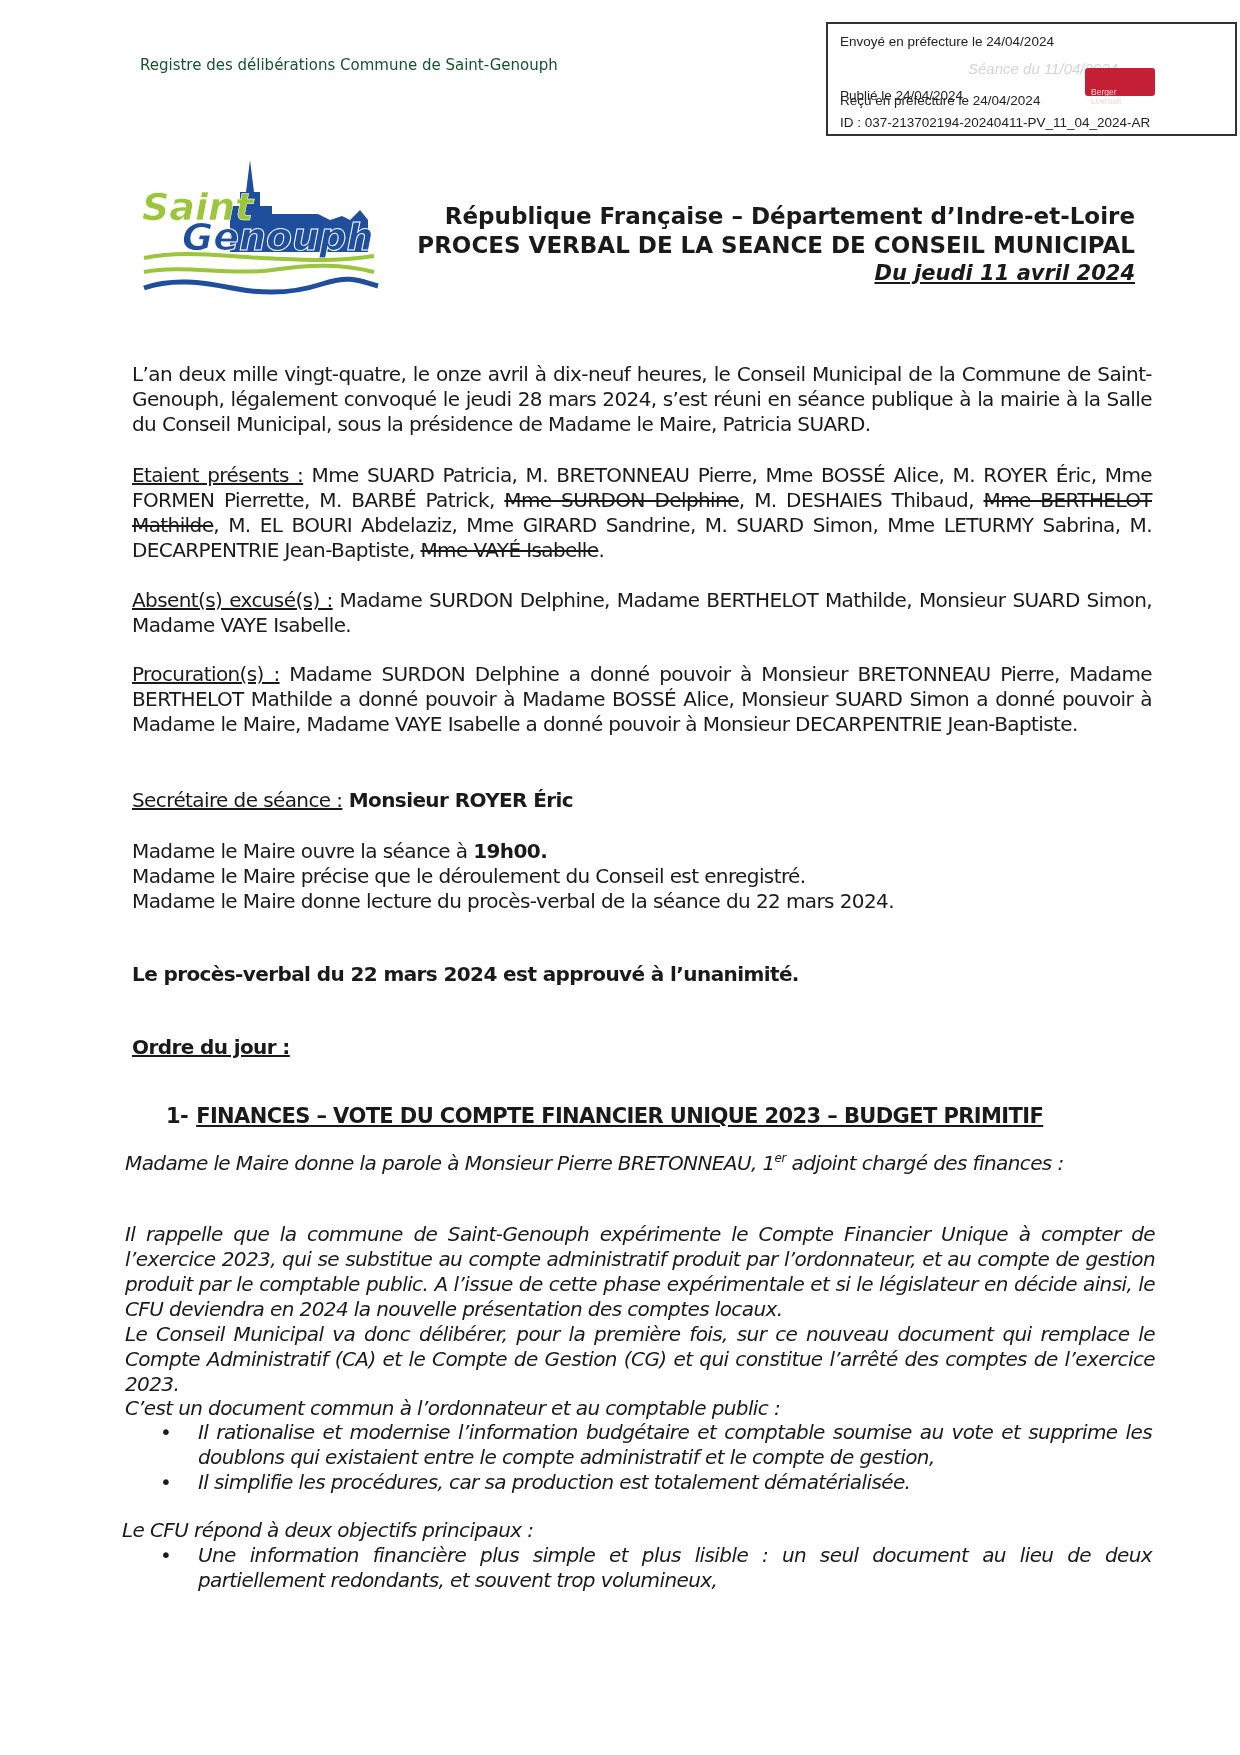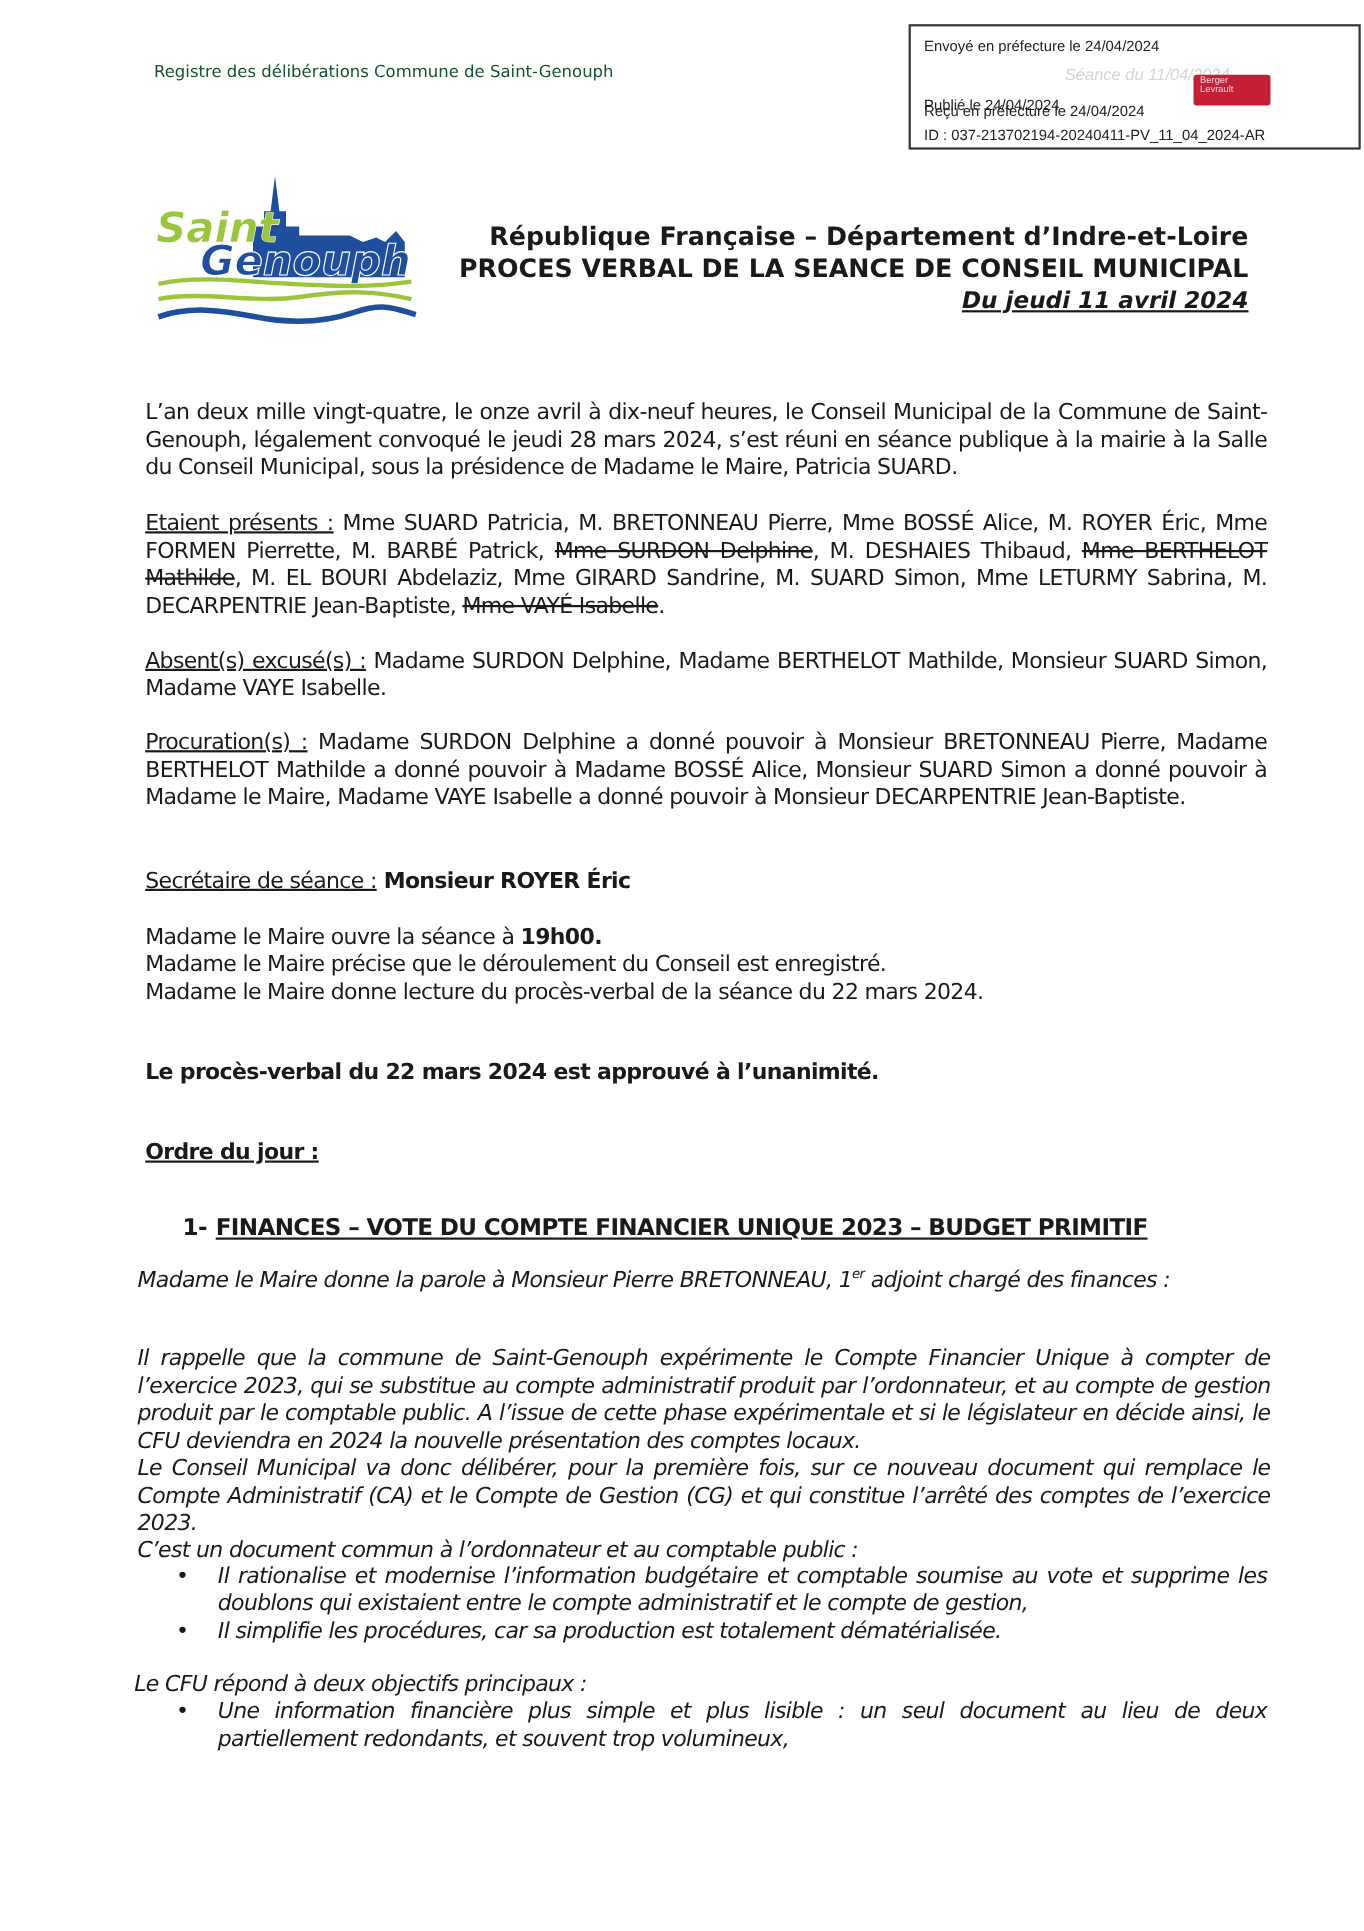--- a/index.html
+++ b/index.html
@@ -9,21 +9,21 @@
 
   .register { left: 140px; top: 56px; font-size: 15px; color: #14532d; }
 
   .stamp { left: 826px; top: 22px; width: 411px; height: 114px; border: 2px solid #333;
            box-sizing: border-box; font-family: "Liberation Sans", sans-serif; font-size: 13.5px; color: #222; }
   .stamp .line { position: absolute; left: 12px; }
   .stamp .l1 { top: 10px; } .stamp .l2 { top: 37px; margin-top: 32px; } .stamp .l3 { top: 64px; } .stamp .l4 { top: 91px; }
   .stamp .watermark { position: absolute; left: 140px; top: 36px; font-size: 15px; font-style: italic; color: #d4d4d4; z-index: 0; }
   .stamp .line { z-index: 1; }
   .badge { position: absolute; left: 257px; top: 44px; width: 70px; height: 28px; background: #c41f34;
-           border-radius: 3px; color: #f5d6da; font-size: 8.5px; line-height: 9px; padding: 0 0 0 6px; box-sizing: border-box; }
+           border-radius: 3px; color: #f5d6da; font-size: 8.5px; line-height: 9px; padding: 20px 0 0 6px; box-sizing: border-box; }
 
   .logo { left: 142px; top: 160px; width: 240px; height: 135px; }
 
   .hdr1 { right: 105px; top: 203px; font-size: 23px; font-weight: bold; text-align: right; white-space: nowrap; }
   .hdr2 { right: 105px; top: 232px; font-size: 23px; font-weight: bold; text-align: left; white-space: nowrap; }
   .hdr3 { right: 105px; top: 261px; font-size: 21px; font-weight: bold; font-style: italic; text-decoration: underline; white-space: nowrap; }
 
   .p { position: absolute; left: 132px; width: 1020px; font-size: 20px; line-height: 25px; text-align: justify;
        font-family: "DejaVu Sans", sans-serif; letter-spacing: -0.6px; }
   .p.it { font-style: italic; left: 125px; width: 1030px; }

